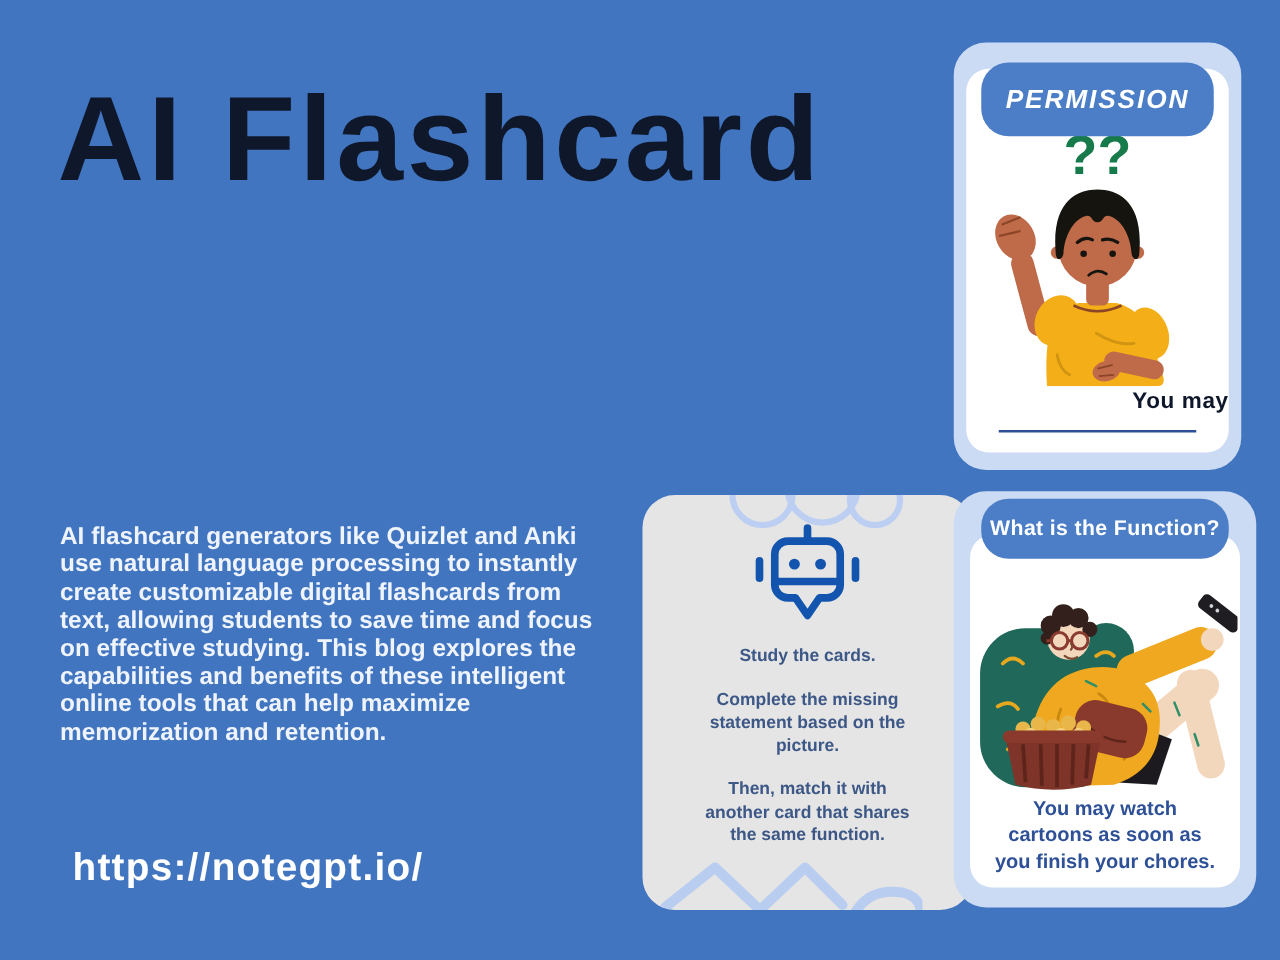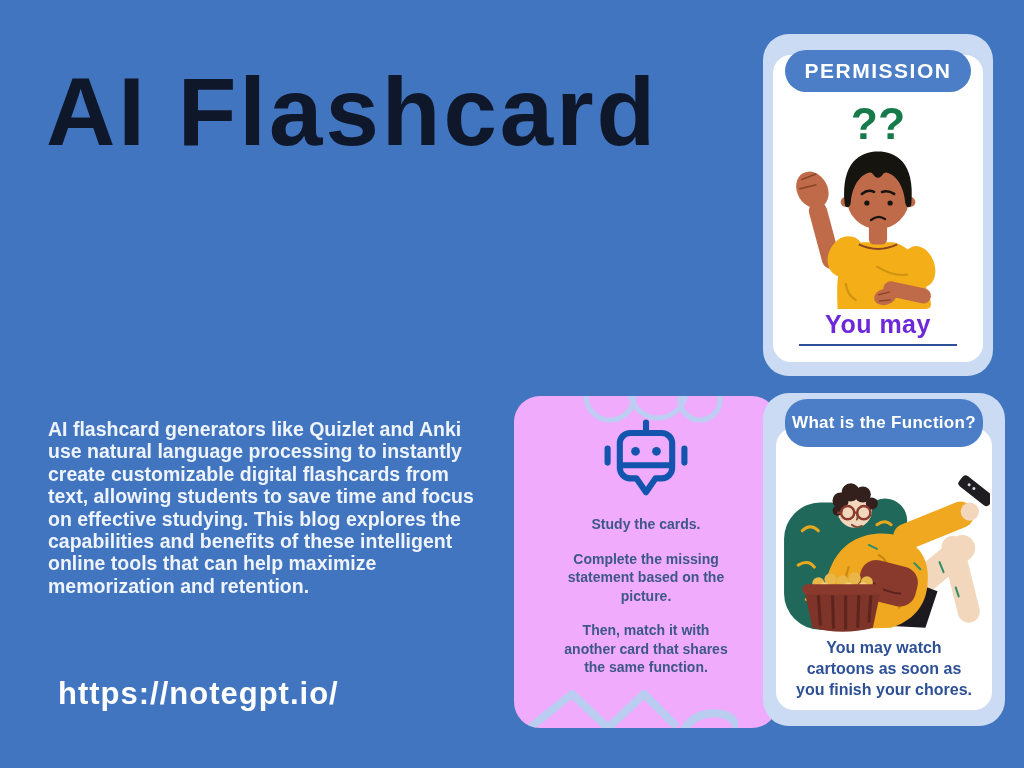--- a/index.html
+++ b/index.html
@@ -30,37 +30,37 @@
   
   .card{position:absolute;border-radius:26px;}
   .card-inner{position:absolute;background:#ffffff;border-radius:18px;}
   .pill{
     position:absolute;left:50%;transform:translateX(-50%);
     background:#4b7ec6;border-radius:22px;color:#ffffff;font-weight:bold;
     display:flex;align-items:center;justify-content:center;z-index:3;
     white-space:nowrap;
   }
   
-  #instructions-card{left:514px;top:396px;width:264px;height:332px;background:#f0abfc;overflow:hidden;}
+  #instructions-card{left:514px;top:396px;width:264px;height:332px;background:#e5e5e5;overflow:hidden;}
   #instructions-card .squiggle-top{position:absolute;top:-4px;left:62px;}
   #instructions-card .squiggle-bottom{position:absolute;bottom:-2px;left:12px;}
   #robot{position:absolute;top:20px;left:50%;transform:translateX(-50%);}
   .steps{
     position:absolute;top:119px;left:50%;transform:translateX(-50%);
     width:174px;text-align:center;color:#3d5886;font-size:14px;font-weight:bold;line-height:18.5px;
   }
   .steps p{margin:0 0 16px 0;}
   
   #permission-card{left:763px;top:34px;width:230px;height:342px;background:#cbdbf4;}
   #permission-card .card-inner{left:10px;right:10px;top:21px;bottom:14px;}
-  #permission-card .pill{top:16px;width:186px;height:42px;font-size:21px;letter-spacing:1.5px;}
+  #permission-card .pill{top:16px;width:186px;height:59px;font-size:21px;letter-spacing:1.5px;font-style:italic;}
   #permission-illustration{position:absolute;top:42px;left:50%;transform:translateX(-50%);}
   .prompt-text{
-    position:absolute;top:255px;left:0;width:100%;text-align:center;
-    color:#6d28d9;font-size:25px;font-weight:bold;letter-spacing:.5px;
+    position:absolute;top:255px;left:0;width:100%;text-align:right;
+    color:#0f172a;font-size:18px;font-weight:bold;letter-spacing:.5px;
   }
   .blank-line{
     position:absolute;bottom:16px;left:50%;transform:translateX(-50%);
     width:158px;border-top:2px solid #2d5096;
   }
   
   #function-card{left:763px;top:393px;width:242px;height:333px;background:#cbdbf4;}
   #function-card .card-inner{left:13px;right:13px;top:35px;bottom:16px;padding-left:19px;}
   #function-card .pill{top:6px;width:198px;height:48px;font-size:17px;letter-spacing:.3px;}
   #function-illustration{position:absolute;top:38px;left:50%;transform:translateX(-50%);}

